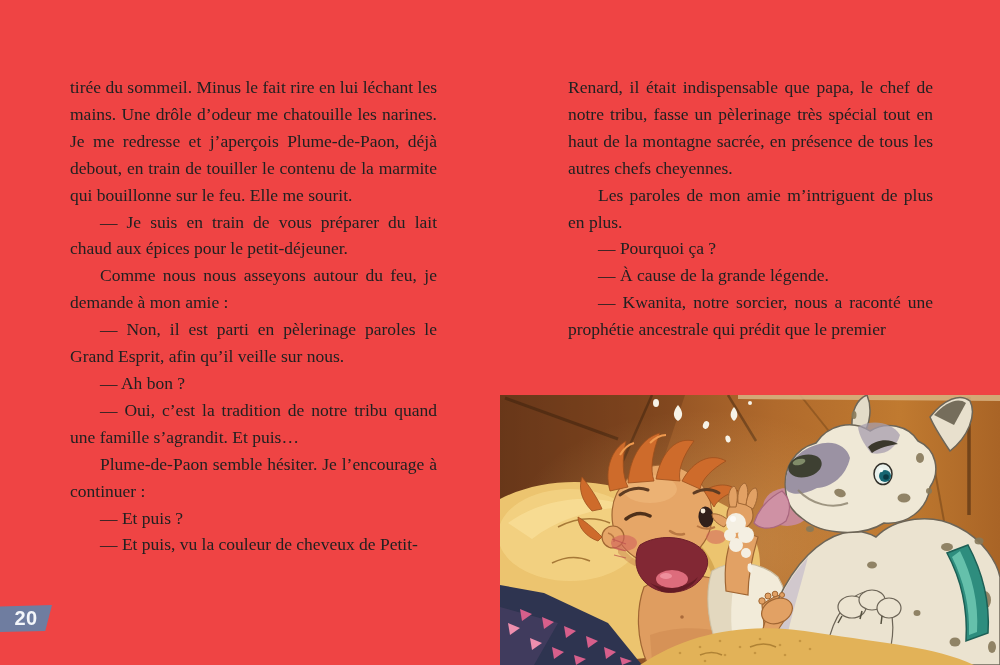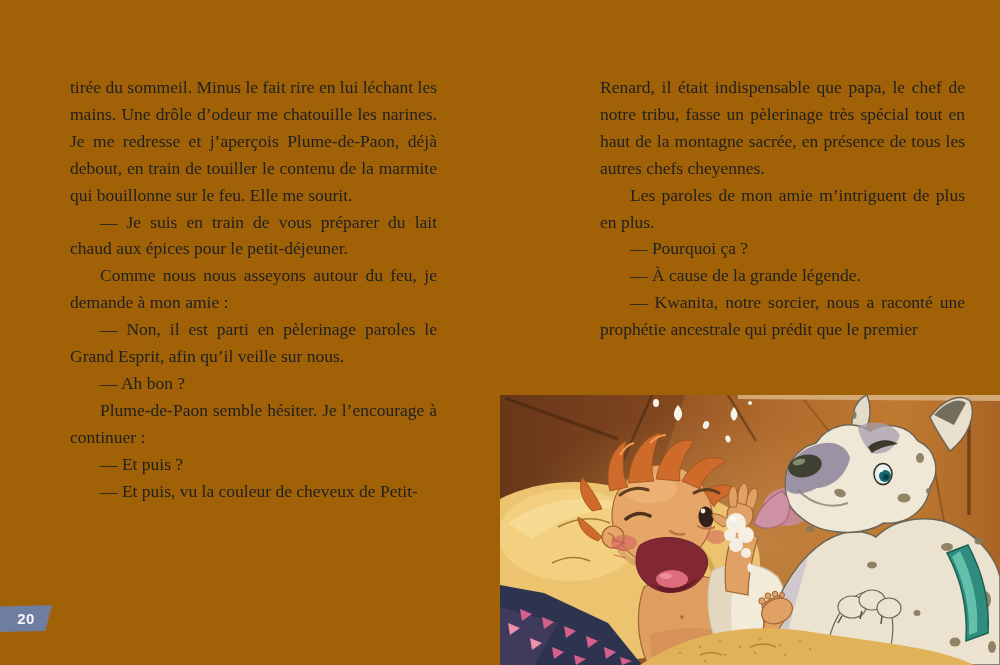--- a/index.html
+++ b/index.html
@@ -3,60 +3,61 @@
 <meta charset="utf-8">
 <style>
   html,body { margin:0; padding:0; }
   body {
     width:1000px; height:665px;
     background:#ffffff;
     position:relative;
     overflow:hidden;
     font-family:"Liberation Serif", serif;
   }
-  .book-page { position:absolute; inset:0; background:#a16207; }
+  .book-page { position:absolute; inset:0; background:#ef4444; }
   .text-column {
     position:absolute; top:74px;
     color:#212121;
     font-size:17.5px;
     line-height:26.9px;
     text-align:justify;
   }
   .text-column p { margin:0; text-indent:30px; }
   .text-column p.flush { text-indent:0; }
   .col-left  { left:70px;  width:367px; }
-  .col-right { left:600px; width:365px; }
+  .col-right { left:568px; width:365px; }
   .illustration-wrap {
     position:absolute; left:500px; top:395px;
     width:500px; height:270px; overflow:hidden;
     background:#a9652a;
   }
   .illustration-wrap svg { display:block; }
   .page-badge {
     position:absolute; left:0; top:605px;
     width:52px; height:27px;
     background:#6f7da0;
     clip-path:polygon(0 6%, 100% 0, 87% 96%, 0 100%);
     display:flex; align-items:center; justify-content:center;
     font-family:"Liberation Sans", sans-serif;
-    font-weight:bold; font-size:15px; color:#f4f6fa;
+    font-weight:bold; font-size:20px; color:#f4f6fa;
     letter-spacing:0.5px;
   }
 </style>
 </head>
 <body>
 
 <div class="book-page">
 
   <div class="text-column col-left">
     <p class="flush">tirée du sommeil. Minus le fait rire en lui léchant les mains. Une drôle d’odeur me chatouille les narines. Je me redresse et j’aperçois Plume-de-Paon, déjà debout, en train de touiller le contenu de la marmite qui bouillonne sur le feu. Elle me sourit.</p>
     <p>— Je suis en train de vous préparer du lait chaud aux épices pour le petit-déjeuner.</p>
     <p>Comme nous nous asseyons autour du feu, je demande à mon amie :</p>
     <p>— Non, il est parti en pèlerinage paroles le Grand Esprit, afin qu’il veille sur nous.</p>
     <p>— Ah bon ?</p>
+    <p>— Oui, c’est la tradition de notre tribu quand une famille s’agrandit. Et puis…</p>
     <p>Plume-de-Paon semble hésiter. Je l’encourage à continuer :</p>
     <p>— Et puis ?</p>
     <p>— Et puis, vu la couleur de cheveux de Petit-</p>
   </div>
 
   <div class="text-column col-right">
     <p class="flush">Renard, il était indispensable que papa, le chef de notre tribu, fasse un pèlerinage très spécial tout en haut de la montagne sacrée, en présence de tous les autres chefs cheyennes.</p>
     <p>Les paroles de mon amie m’intriguent de plus en plus.</p>
     <p>— Pourquoi ça ?</p>
     <p>— À cause de la grande légende.</p>

